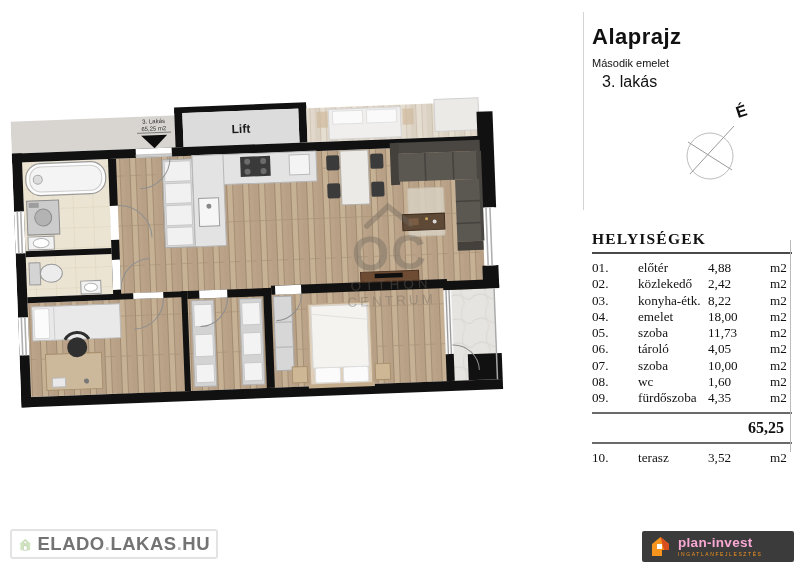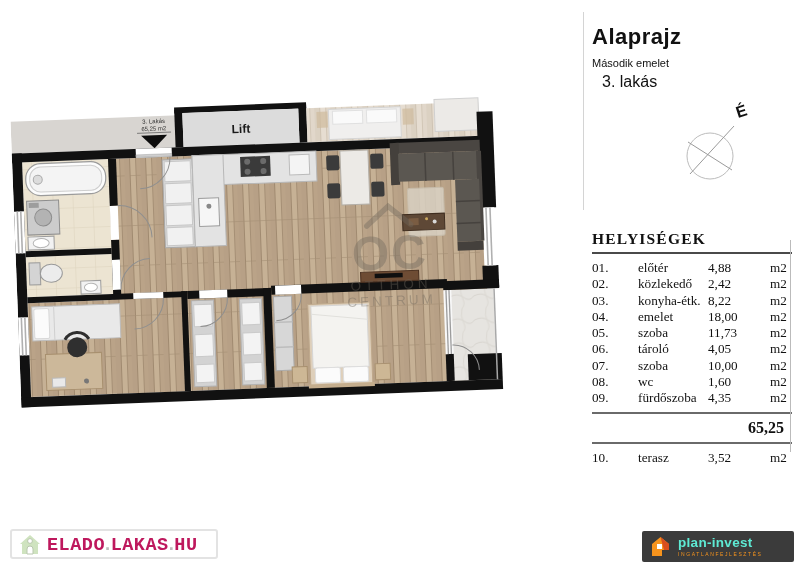--- a/index.html
+++ b/index.html
@@ -30,26 +30,26 @@
     font-size:16px;font-weight:bold;padding:5px 0 5px 0;gap:48px;}
   .total-row .c-val{text-align:right;}
   .total-row .c-unit{padding-left:12px;}
   .extra-wrap{margin-top:6px;}
   .vline-table{position:absolute;left:790px;top:240px;width:1px;height:212px;background:#bbbbbb;}
   
   .elado-badge{position:absolute;left:10px;top:529px;height:30px;width:208px;background:#fff;
     border:2px solid #e3e3e3;border-radius:3px;display:flex;align-items:center;
     padding:0 6px;gap:5px;box-sizing:border-box;}
   .elado-text{font-size:18.5px;font-weight:bold;letter-spacing:.5px;white-space:nowrap;}
-  .elado-text .grn{color:#be185d;font-family:Liberation Mono, monospace;}
+  .elado-text .grn{color:#737373;}
   .elado-text .dot{color:#bdbdbd;}
   .pi-badge{position:absolute;left:642px;top:531px;width:152px;height:31px;background:#3b3b3b;
     border-radius:2px;display:flex;align-items:center;padding:0 9px;gap:8px;box-sizing:border-box;}
   .pi-texts{display:flex;flex-direction:column;line-height:1;}
-  .pi-name{color:#5eead4;font-size:13.5px;font-weight:bold;letter-spacing:.3px;}
+  .pi-name{color:#f9a8d4;font-size:13.5px;font-weight:bold;letter-spacing:.3px;}
   .pi-tag{color:#f7941d;font-size:5px;letter-spacing:1.6px;margin-top:2px;}
   svg text{font-family:"Liberation Sans", sans-serif;}
 </style>
 </head>
 <body>
 
 <div class="plan-wrap">
 <svg width="500" height="320" viewBox="0 0 500 320">
   <defs>
     <pattern id="wood" width="16" height="90" patternUnits="userSpaceOnUse">

